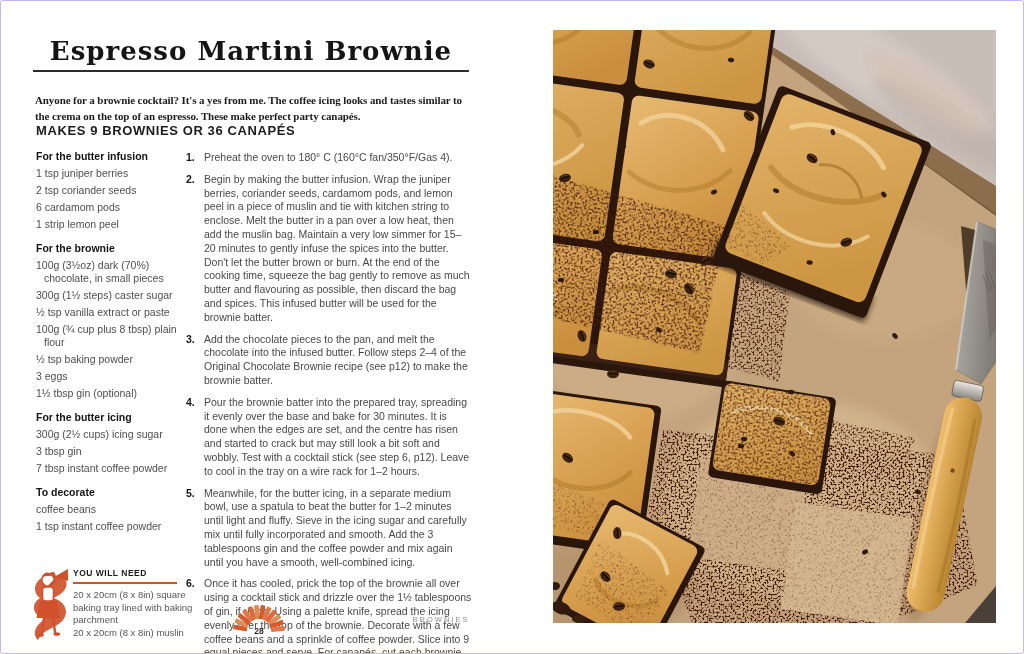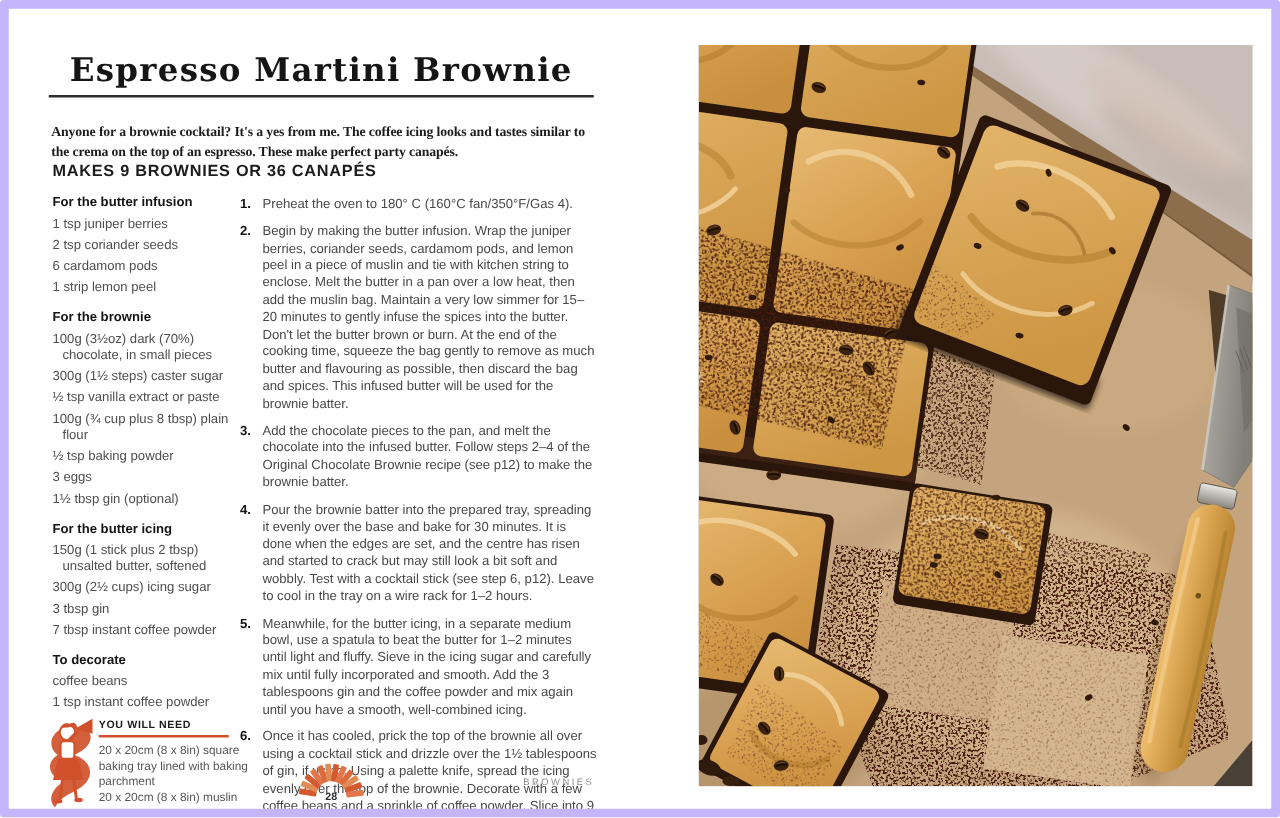--- a/index.html
+++ b/index.html
@@ -1,17 +1,17 @@
 <!DOCTYPE html>
 <html><head>
 <meta charset="utf-8">
 <style>
   html,body{margin:0;padding:0;background:#ffffff;}
   body{width:1024px;height:654px;position:relative;font-family:"Liberation Sans",sans-serif;-webkit-font-smoothing:antialiased;}
-  .spread{position:absolute;inset:0;border:7px solid #c4b5fd;border-radius:3px;background:#fff;overflow:hidden;}
+  .spread{position:absolute;inset:0;border:1px solid #c4b5fd;border-radius:3px;background:#fff;overflow:hidden;}
 
   .title{position:absolute;left:32px;top:18px;width:436px;text-align:center;
          font-family:"DejaVu Serif",serif;font-weight:700;font-size:26px;letter-spacing:1px;color:#151515;}
   .rule{position:absolute;left:32px;top:69px;width:436px;border-top:2px solid #2d2d2d;}
   .intro{position:absolute;left:34px;top:79px;width:438px;font-family:"Liberation Serif",serif;
          font-weight:700;font-size:11px;line-height:15.5px;letter-spacing:-0.1px;color:#1c1c1c;margin-top:13px;}
   .makes{position:absolute;left:35px;top:122px;font-size:13px;font-weight:700;letter-spacing:.6px;color:#1c1c1c;}
 
   .ingredients{position:absolute;left:35px;top:149px;width:150px;color:#4e4e4e;font-size:10.5px;line-height:13px;}
   .ing-group{margin-bottom:11px;}
@@ -57,21 +57,20 @@
       <div class="ing-item">100g (3½oz) dark (70%) chocolate, in small pieces</div>
       <div class="ing-item">300g (1½ steps) caster sugar</div>
       <div class="ing-item">½ tsp vanilla extract or paste</div>
       <div class="ing-item">100g (¾ cup plus 8 tbsp) plain flour</div>
       <div class="ing-item">½ tsp baking powder</div>
       <div class="ing-item">3 eggs</div>
       <div class="ing-item">1½ tbsp gin (optional)</div>
     </div>
     <div class="ing-group">
       <h3>For the butter icing</h3>
-      <div class="ing-item">150g (1 stick plus 2 tbsp) unsalted butter, softened</div>
       <div class="ing-item">300g (2½ cups) icing sugar</div>
       <div class="ing-item">3 tbsp gin</div>
       <div class="ing-item">7 tbsp instant coffee powder</div>
     </div>
     <div class="ing-group">
       <h3>To decorate</h3>
       <div class="ing-item">coffee beans</div>
       <div class="ing-item">1 tsp instant coffee powder</div>
     </div>
   </aside>

